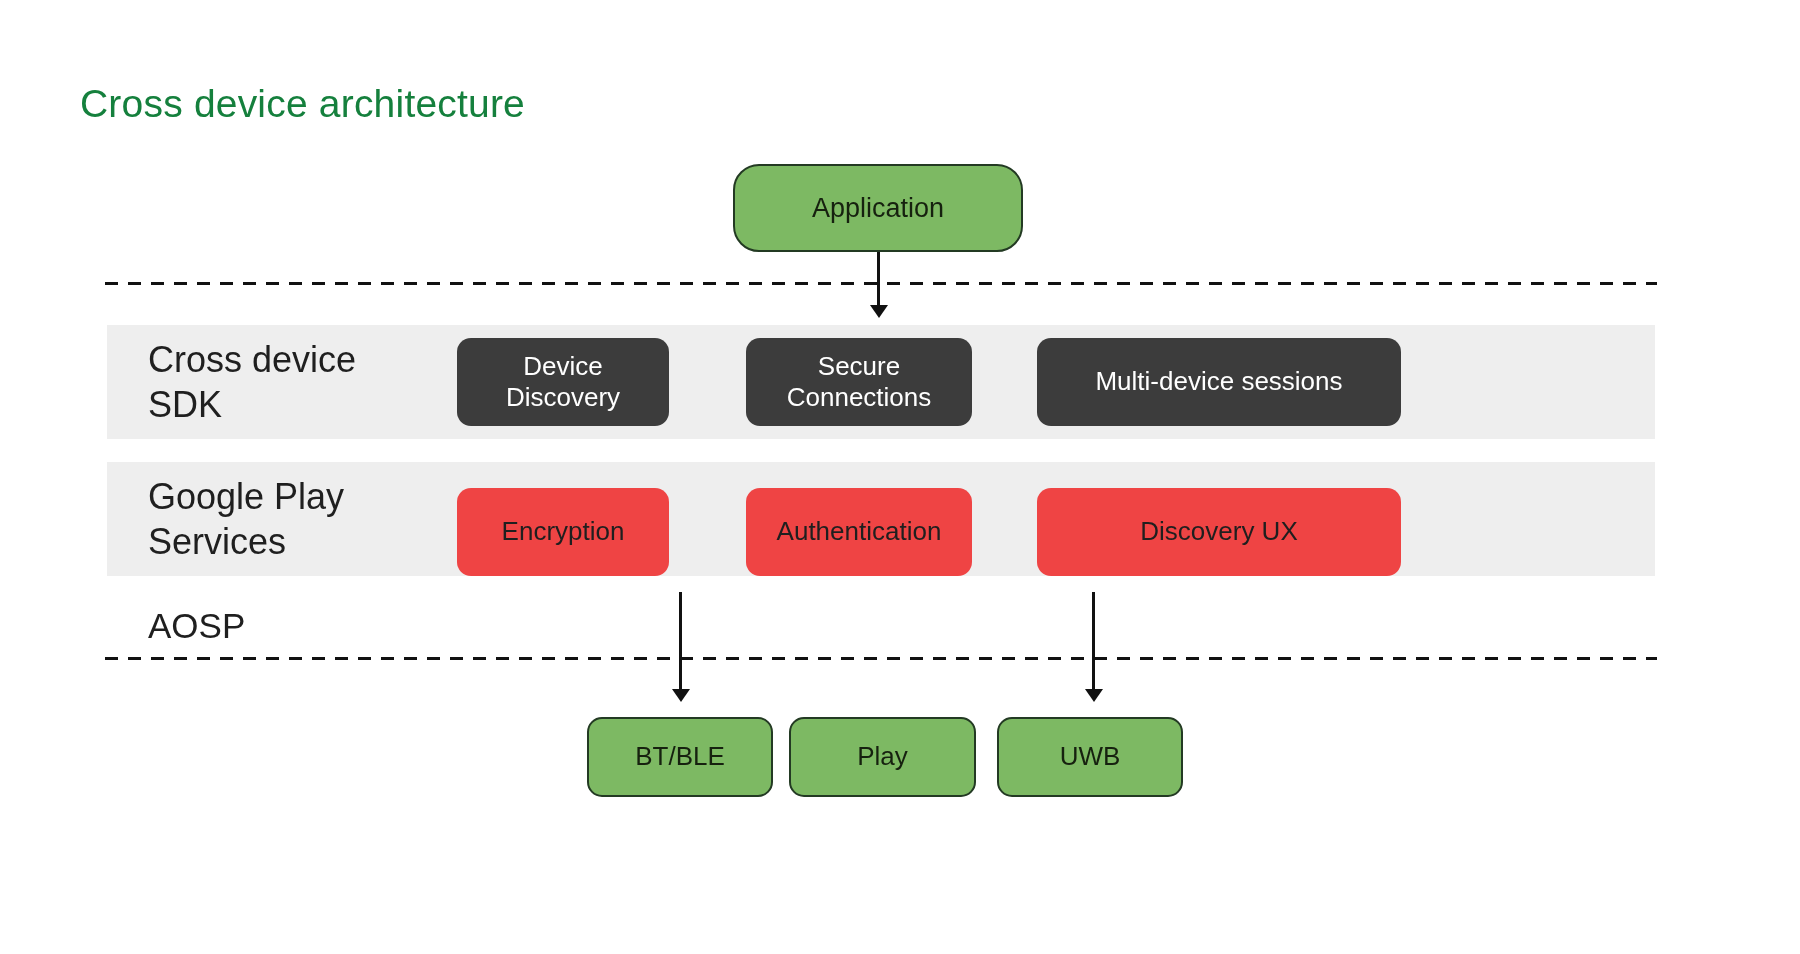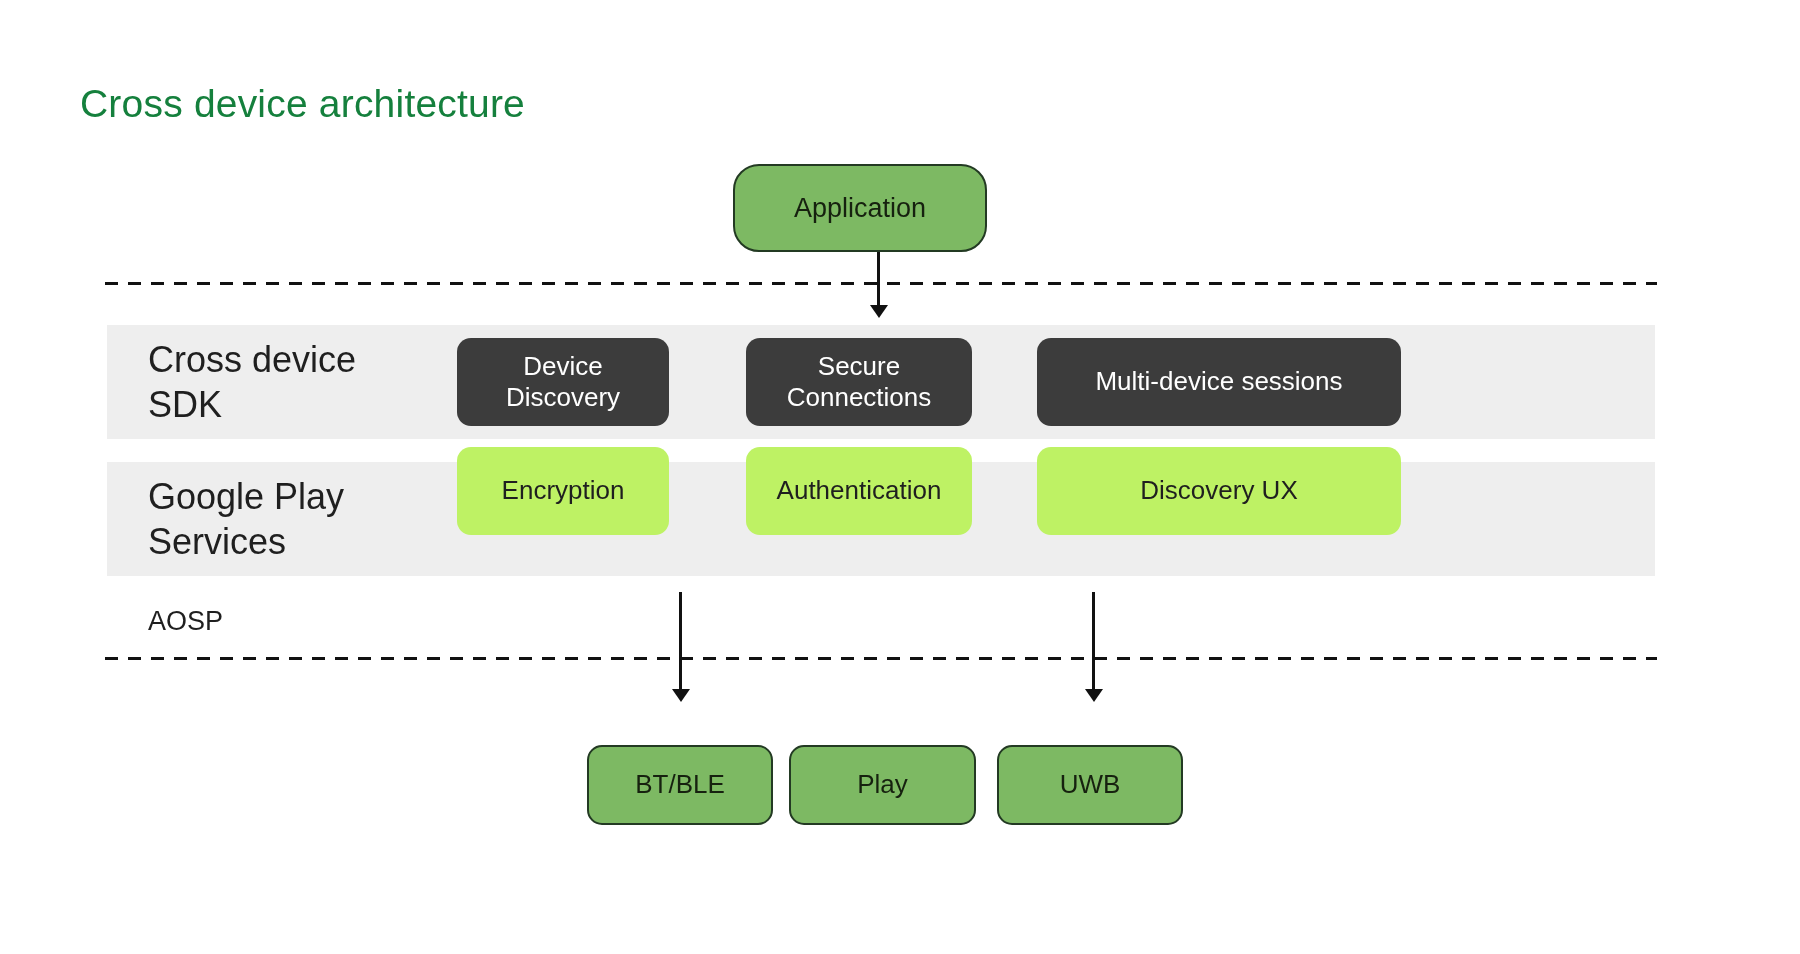--- a/index.html
+++ b/index.html
@@ -45,21 +45,21 @@
     align-items: center;
     font-size: 36px;
     line-height: 1.25;
     color: #1f1f1f;
     white-space: pre-line;
   }
   .aosp-label {
     position: absolute;
     left: 148px;
     top: 606px;
-    font-size: 27px;
+    font-size: 35px;
     color: #1f1f1f;
   }
   
   .node {
     position: absolute;
     display: flex;
     align-items: center;
     justify-content: center;
     text-align: center;
     white-space: pre-line;
@@ -67,51 +67,50 @@
   }
   .node .node-label { white-space: pre-line; }
   .green {
     background: #7db963;
     border: 2px solid #233a23;
     color: #16210f;
     font-weight: 500;
   }
   .app {
     left: 733px; top: 164px;
-    width: 254px; height: 88px;
+    width: 290px; height: 88px;
     border-radius: 26px;
     font-size: 27px;
   }
   .dark {
     background: #3c3c3c;
     color: #ffffff;
     font-weight: 500;
     border-radius: 14px;
     font-size: 26px;
     height: 88px;
     top: 338px;
   }
   .orange {
-    background: #bef264;
+    background: #ef4444;
     color: #1f1f1f;
     font-weight: 500;
     border-radius: 14px;
     font-size: 26px;
     height: 88px;
-    top: 447px;
+    top: 488px;
   }
   .col-a { left: 457px;  width: 212px; }
   .col-b { left: 746px;  width: 226px; }
   .col-c { left: 1037px; width: 364px; text-align: right; }
   .transport {
     top: 717px;
     height: 80px;
     border-radius: 15px;
     font-size: 26px;
-    margin-top: 28px;
   }
   .t-bt   { left: 587px; width: 186px; }
   .t-wifi { left: 789px; width: 187px; }
   .t-uwb  { left: 997px; width: 186px; }
   
   .dashed {
     position: absolute;
     left: 105px;
     width: 1552px;
     height: 3px;

